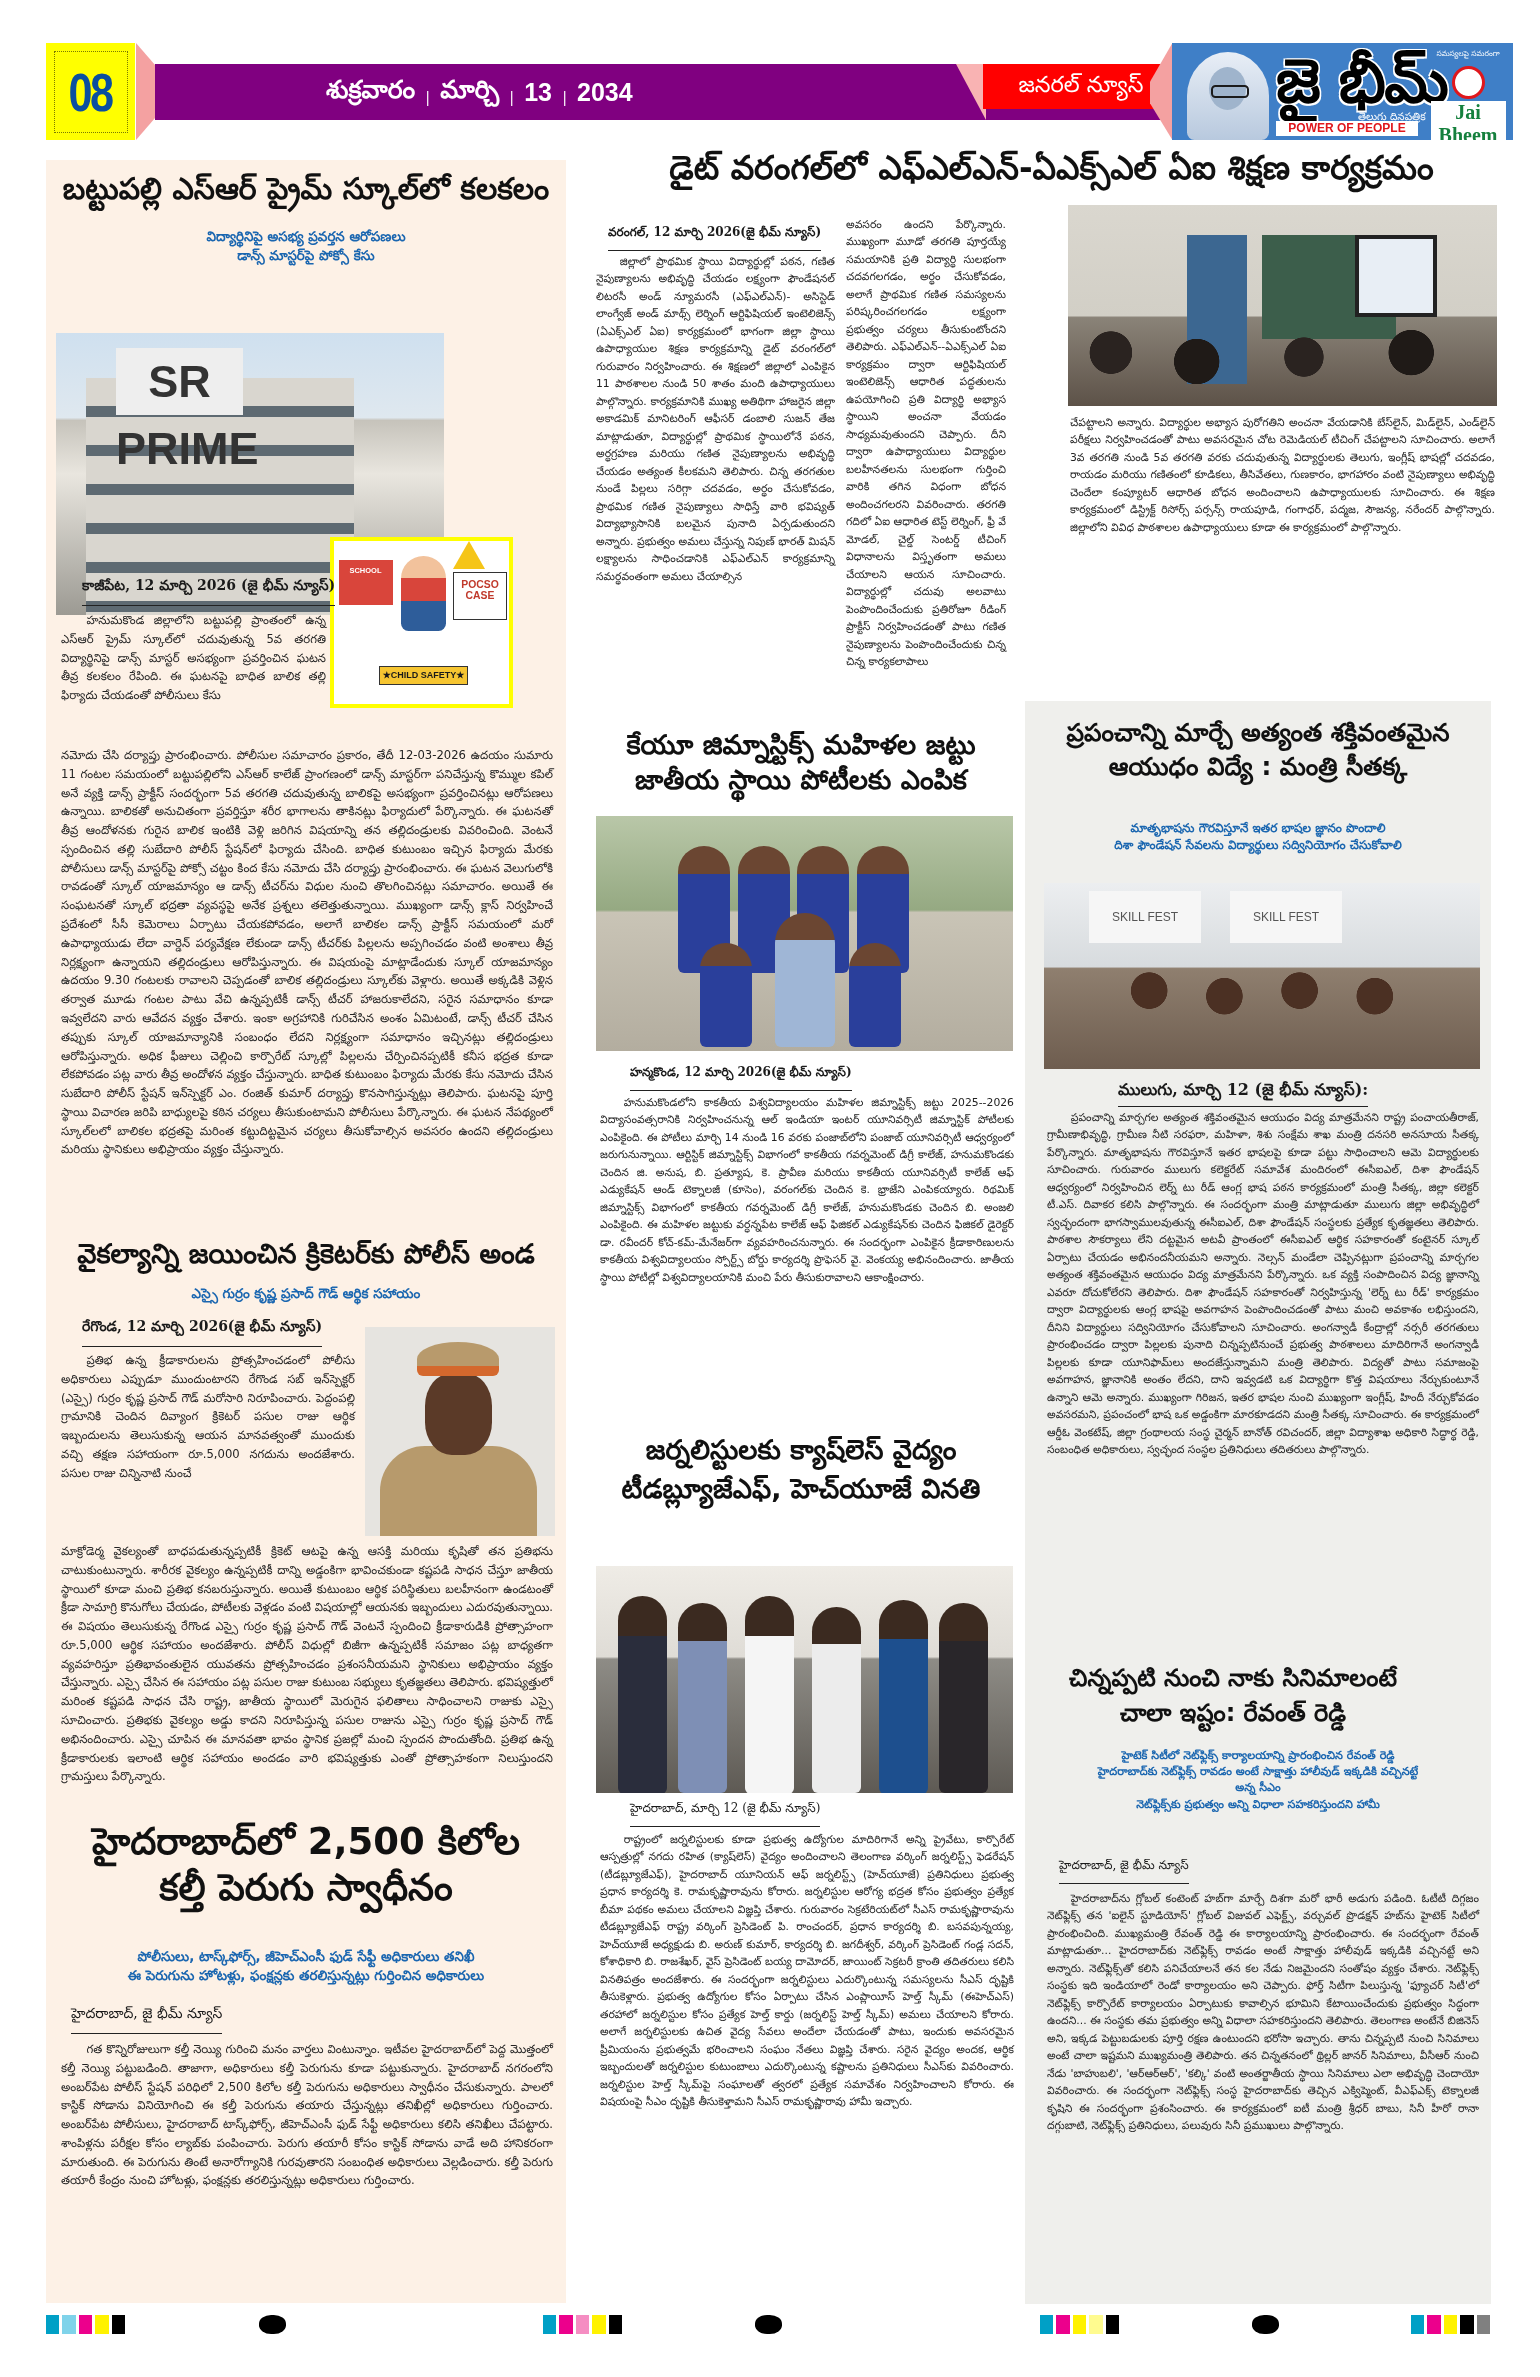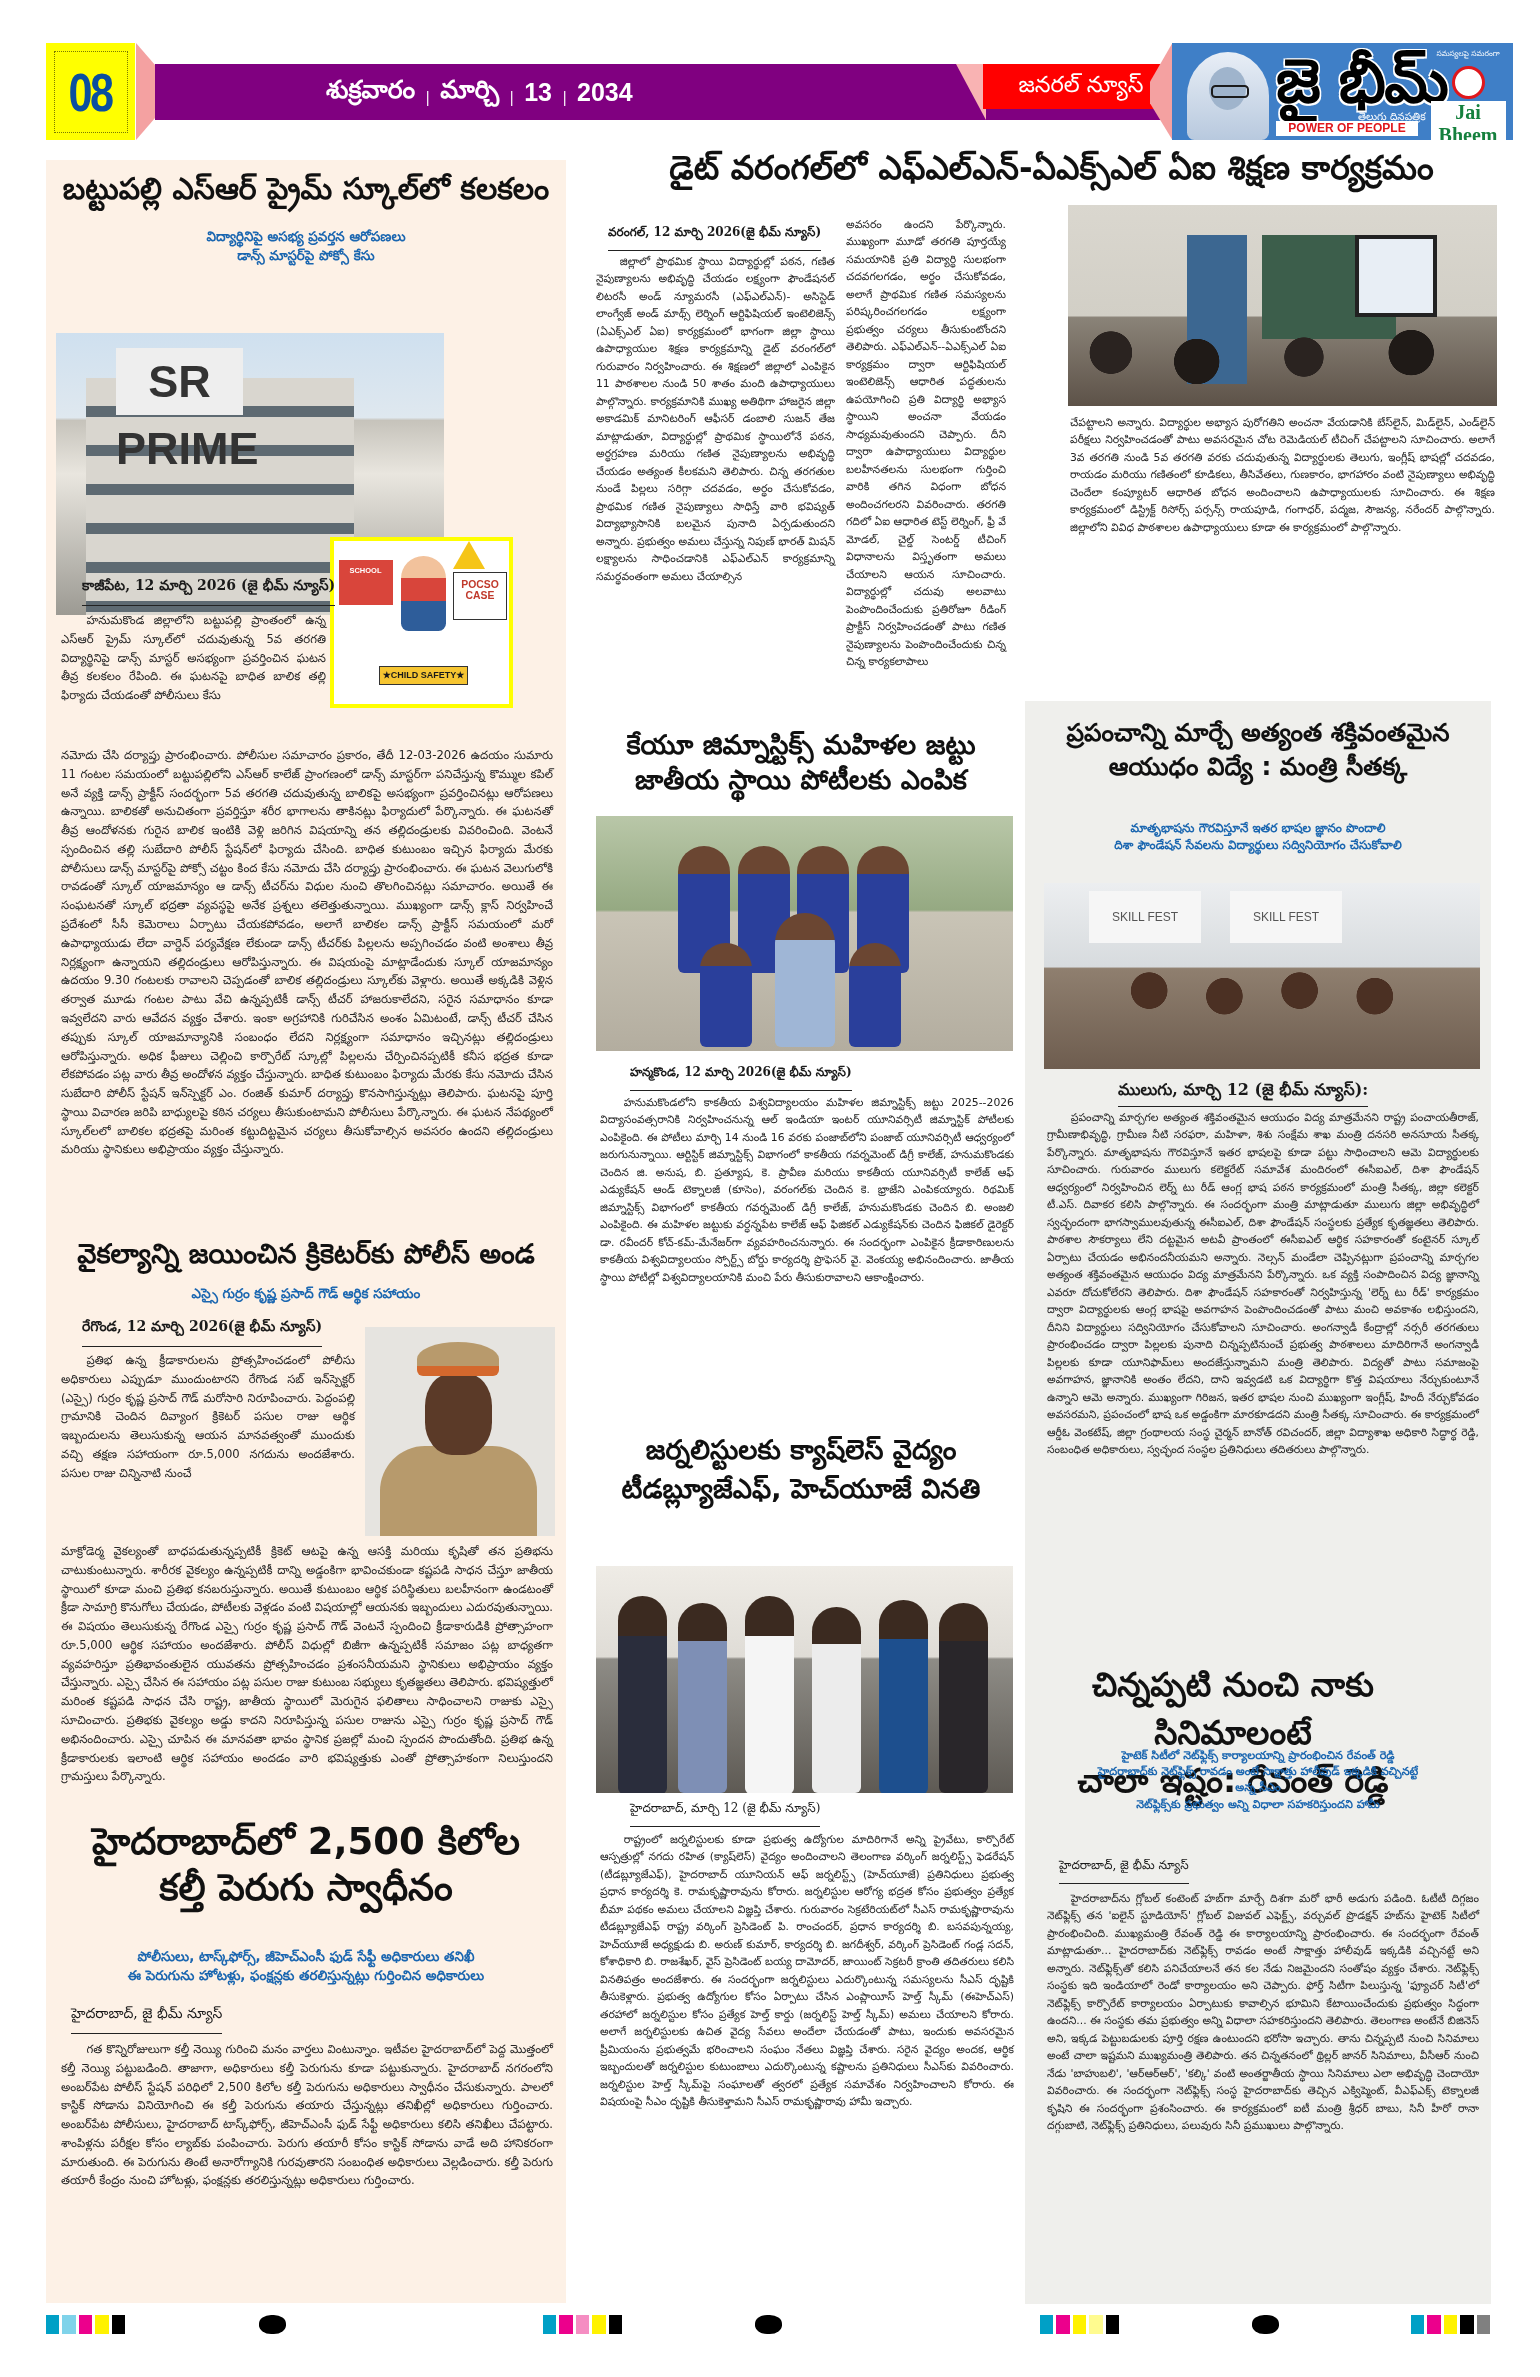--- a/index.html
+++ b/index.html
@@ -228,21 +228,21 @@
   <div class="photo skill-photo" style="left:1044px; top:883px; width:436px; height:186px;">
     <div class="banner1">SKILL FEST</div>
     <div class="banner2">SKILL FEST</div>
     <div class="kids"></div>
   </div>
   <div class="abs" style="left:1118px; top:1080px;"><span class="dateline" style="font-size:16px; padding-bottom:3px">ములుగు, మార్చి 12 (జై భీమ్ న్యూస్):</span></div>
   <div class="abs body" style="left:1047px; top:1109px; width:432px; font-size:10.8px;">ప్రపంచాన్ని మార్చగల అత్యంత శక్తివంతమైన ఆయుధం విద్య మాత్రమేనని రాష్ట్ర పంచాయతీరాజ్, గ్రామీణాభివృద్ధి, గ్రామీణ నీటి సరఫరా, మహిళా, శిశు సంక్షేమ శాఖ మంత్రి దనసరి అనసూయ సీతక్క పేర్కొన్నారు. మాతృభాషను గౌరవిస్తూనే ఇతర భాషలపై కూడా పట్టు సాధించాలని ఆమె విద్యార్థులకు సూచించారు. గురువారం ములుగు కలెక్టరేట్ సమావేశ మందిరంలో ఈసీఐఎల్, దిశా ఫౌండేషన్ ఆధ్వర్యంలో నిర్వహించిన లెర్న్ టు రీడ్ ఆంగ్ల భాష పఠన కార్యక్రమంలో మంత్రి సీతక్క, జిల్లా కలెక్టర్ టీ.ఎస్. దివాకర కలిసి పాల్గొన్నారు. ఈ సందర్భంగా మంత్రి మాట్లాడుతూ ములుగు జిల్లా అభివృద్ధిలో స్వచ్ఛందంగా భాగస్వాములవుతున్న ఈసీఐఎల్, దిశా ఫౌండేషన్ సంస్థలకు ప్రత్యేక కృతజ్ఞతలు తెలిపారు. పాఠశాల సౌకర్యాలు లేని దట్టమైన అటవీ ప్రాంతంలో ఈసీఐఎల్ ఆర్థిక సహకారంతో కంటైనర్ స్కూల్ ఏర్పాటు చేయడం అభినందనీయమని అన్నారు. నెల్సన్ మండేలా చెప్పినట్లుగా ప్రపంచాన్ని మార్చగల అత్యంత శక్తివంతమైన ఆయుధం విద్య మాత్రమేనని పేర్కొన్నారు. ఒక వ్యక్తి సంపాదించిన విద్య జ్ఞానాన్ని ఎవరూ దోచుకోలేరని తెలిపారు. దిశా ఫౌండేషన్ సహకారంతో నిర్వహిస్తున్న 'లెర్న్ టు రీడ్' కార్యక్రమం ద్వారా విద్యార్థులకు ఆంగ్ల భాషపై అవగాహన పెంపొందించడంతో పాటు మంచి అవకాశం లభిస్తుందని, దీనిని విద్యార్థులు సద్వినియోగం చేసుకోవాలని సూచించారు. అంగన్వాడీ కేంద్రాల్లో నర్సరీ తరగతులు ప్రారంభించడం ద్వారా పిల్లలకు పునాది చిన్నప్పటినుంచే ప్రభుత్వ పాఠశాలలు మాదిరిగానే అంగన్వాడీ పిల్లలకు కూడా యూనిఫామ్‌లు అందజేస్తున్నామని మంత్రి తెలిపారు. విద్యతో పాటు సమాజంపై అవగాహన, జ్ఞానానికి అంతం లేదని, దాని ఇవ్వడటి ఒక విద్యార్థిగా కొత్త విషయాలు నేర్చుకుంటూనే ఉన్నాని ఆమె అన్నారు. ముఖ్యంగా గిరిజన, ఇతర భాషల నుంచి ముఖ్యంగా ఇంగ్లీష్, హిందీ నేర్చుకోవడం అవసరమని, ప్రపంచంలో భాష ఒక అడ్డంకిగా మారకూడదని మంత్రి సీతక్క సూచించారు. ఈ కార్యక్రమంలో ఆర్డీఓ వెంకటేష్, జిల్లా గ్రంథాలయ సంస్థ చైర్మన్ బానోత్ రవిచందర్, జిల్లా విద్యాశాఖ అధికారి సిద్ధార్థ రెడ్డి, సంబంధిత అధికారులు, స్వచ్ఛంద సంస్థల ప్రతినిధులు తదితరులు పాల్గొన్నారు.</div>
 </div>
 
 <div>
-  <div class="abs headline" style="left:1025px; top:1661px; width:416px; font-size:33px; line-height:1.45;">
+  <div class="abs headline" style="left:1025px; top:1661px; width:416px; font-size:24px; line-height:1.45;">
     <div>చిన్నప్పటి నుంచి నాకు సినిమాలంటే</div>
     <div>చాలా ఇష్టం: రేవంత్ రెడ్డి</div>
   </div>
   <div class="abs subhead" style="left:1025px; top:1748px; width:466px; font-size:11.2px;">
     <div>హైటెక్ సిటీలో నెట్‌ఫ్లిక్స్ కార్యాలయాన్ని ప్రారంభించిన రేవంత్ రెడ్డి</div>
     <div>హైదరాబాద్‌కు నెట్‌ఫ్లిక్స్ రావడం అంటే సాక్షాత్తు హాలీవుడ్ ఇక్కడికి వచ్చినట్టే</div>
     <div>అన్న సీఎం</div>
     <div>నెట్‌ఫ్లిక్స్‌కు ప్రభుత్వం అన్ని విధాలా సహకరిస్తుందని హామీ</div>
   </div>
   <div class="abs" style="left:1059px; top:1858px;"><span class="dateline plain" style="font-size:12px">హైదరాబాద్, జై భీమ్ న్యూస్</span></div>

